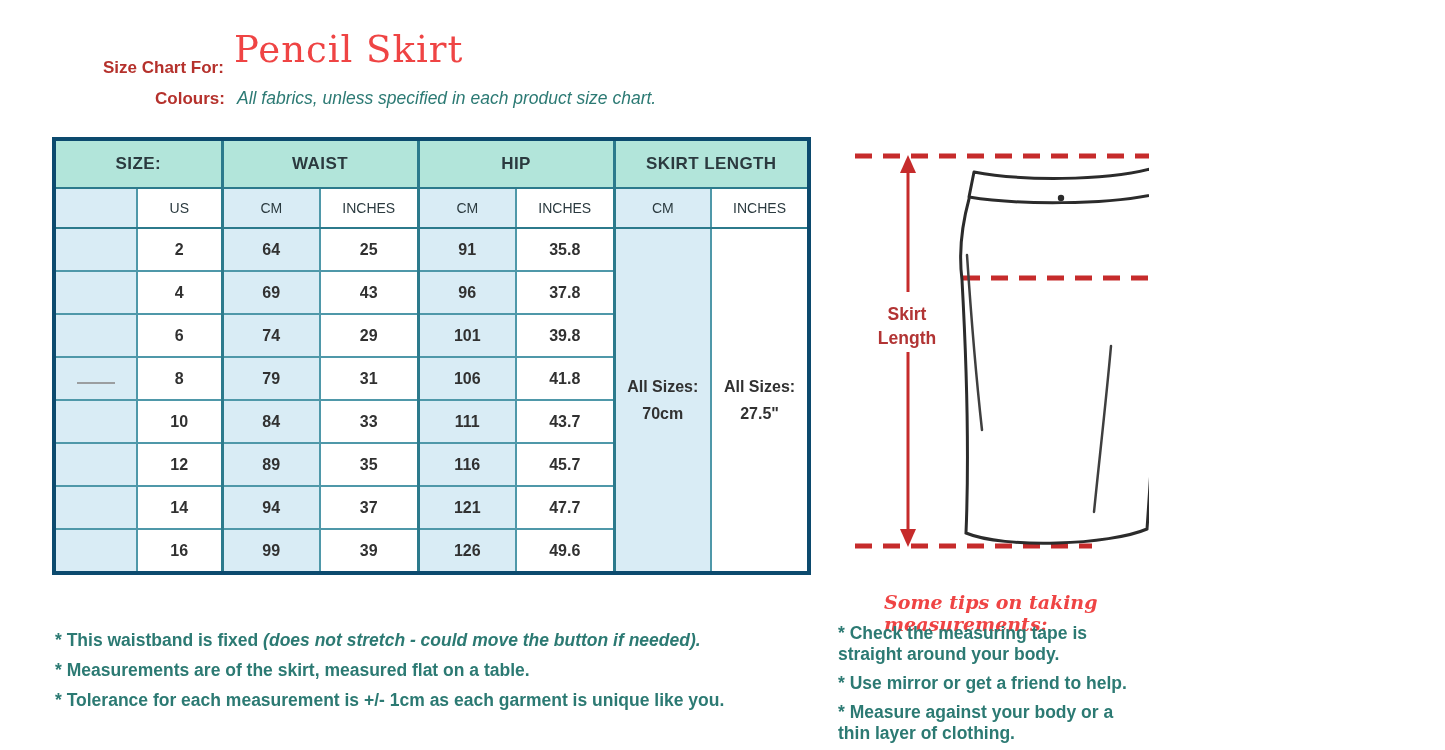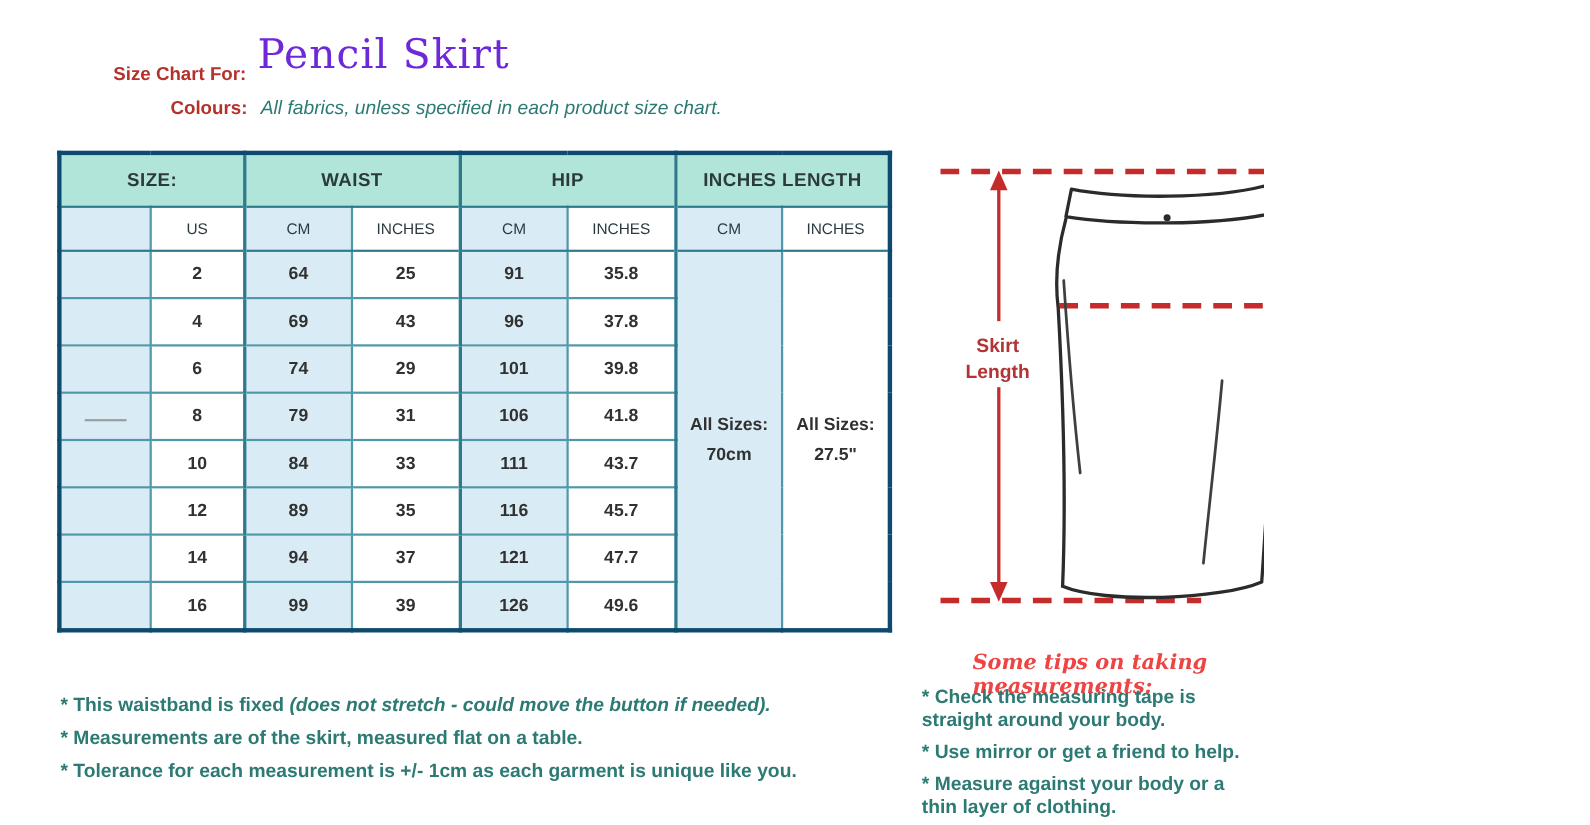--- a/index.html
+++ b/index.html
@@ -7,21 +7,21 @@
     position:relative; width:1149px; height:750px; background:#ffffff;
     font-family:"Liberation Sans", sans-serif; overflow:hidden;
   }
 
   
   .red-label { position:absolute; color:#b5312c; font-size:17px; font-weight:700; }
   #size-chart-for { left:103px; top:58px; }
   #colours-label { left:155px; top:89px; }
   #main-title {
     position:absolute; left:234px; top:28px;
-    font-family:"DejaVu Serif", serif; font-size:37px; color:#6d28d9; letter-spacing:1px;
+    font-family:"DejaVu Serif", serif; font-size:37px; color:#ef4444; letter-spacing:1px;
   }
   #colours-value {
     position:absolute; left:237px; top:88px; font-style:italic;
     color:#2c7a74; font-size:17.5px; font-weight:500;
   }
 
   
   .size-table {
     position:absolute; left:52px; top:137px; width:755px;
     border-collapse:collapse; table-layout:fixed;
@@ -77,21 +77,21 @@
       <col style="width:98px">
         <col style="width:98px">
       <col style="width:97px">
         <col style="width:98px">
     </colgroup>
     <thead>
       <tr class="group-row">
         <th colspan="2">SIZE:</th>
         <th colspan="2" class="g-start">WAIST</th>
         <th colspan="2" class="g-start">HIP</th>
-        <th colspan="2" class="g-start">INCHES LENGTH</th>
+        <th colspan="2" class="g-start">SKIRT LENGTH</th>
       </tr>
       <tr class="sub-row">
         <th class="c-first"></th>
         <th>US</th>
         <th class="c-cm g-start">CM</th>
         <th>INCHES</th>
         <th class="c-cm g-start">CM</th>
         <th>INCHES</th>
         <th class="c-cm g-start">CM</th>
         <th>INCHES</th>

